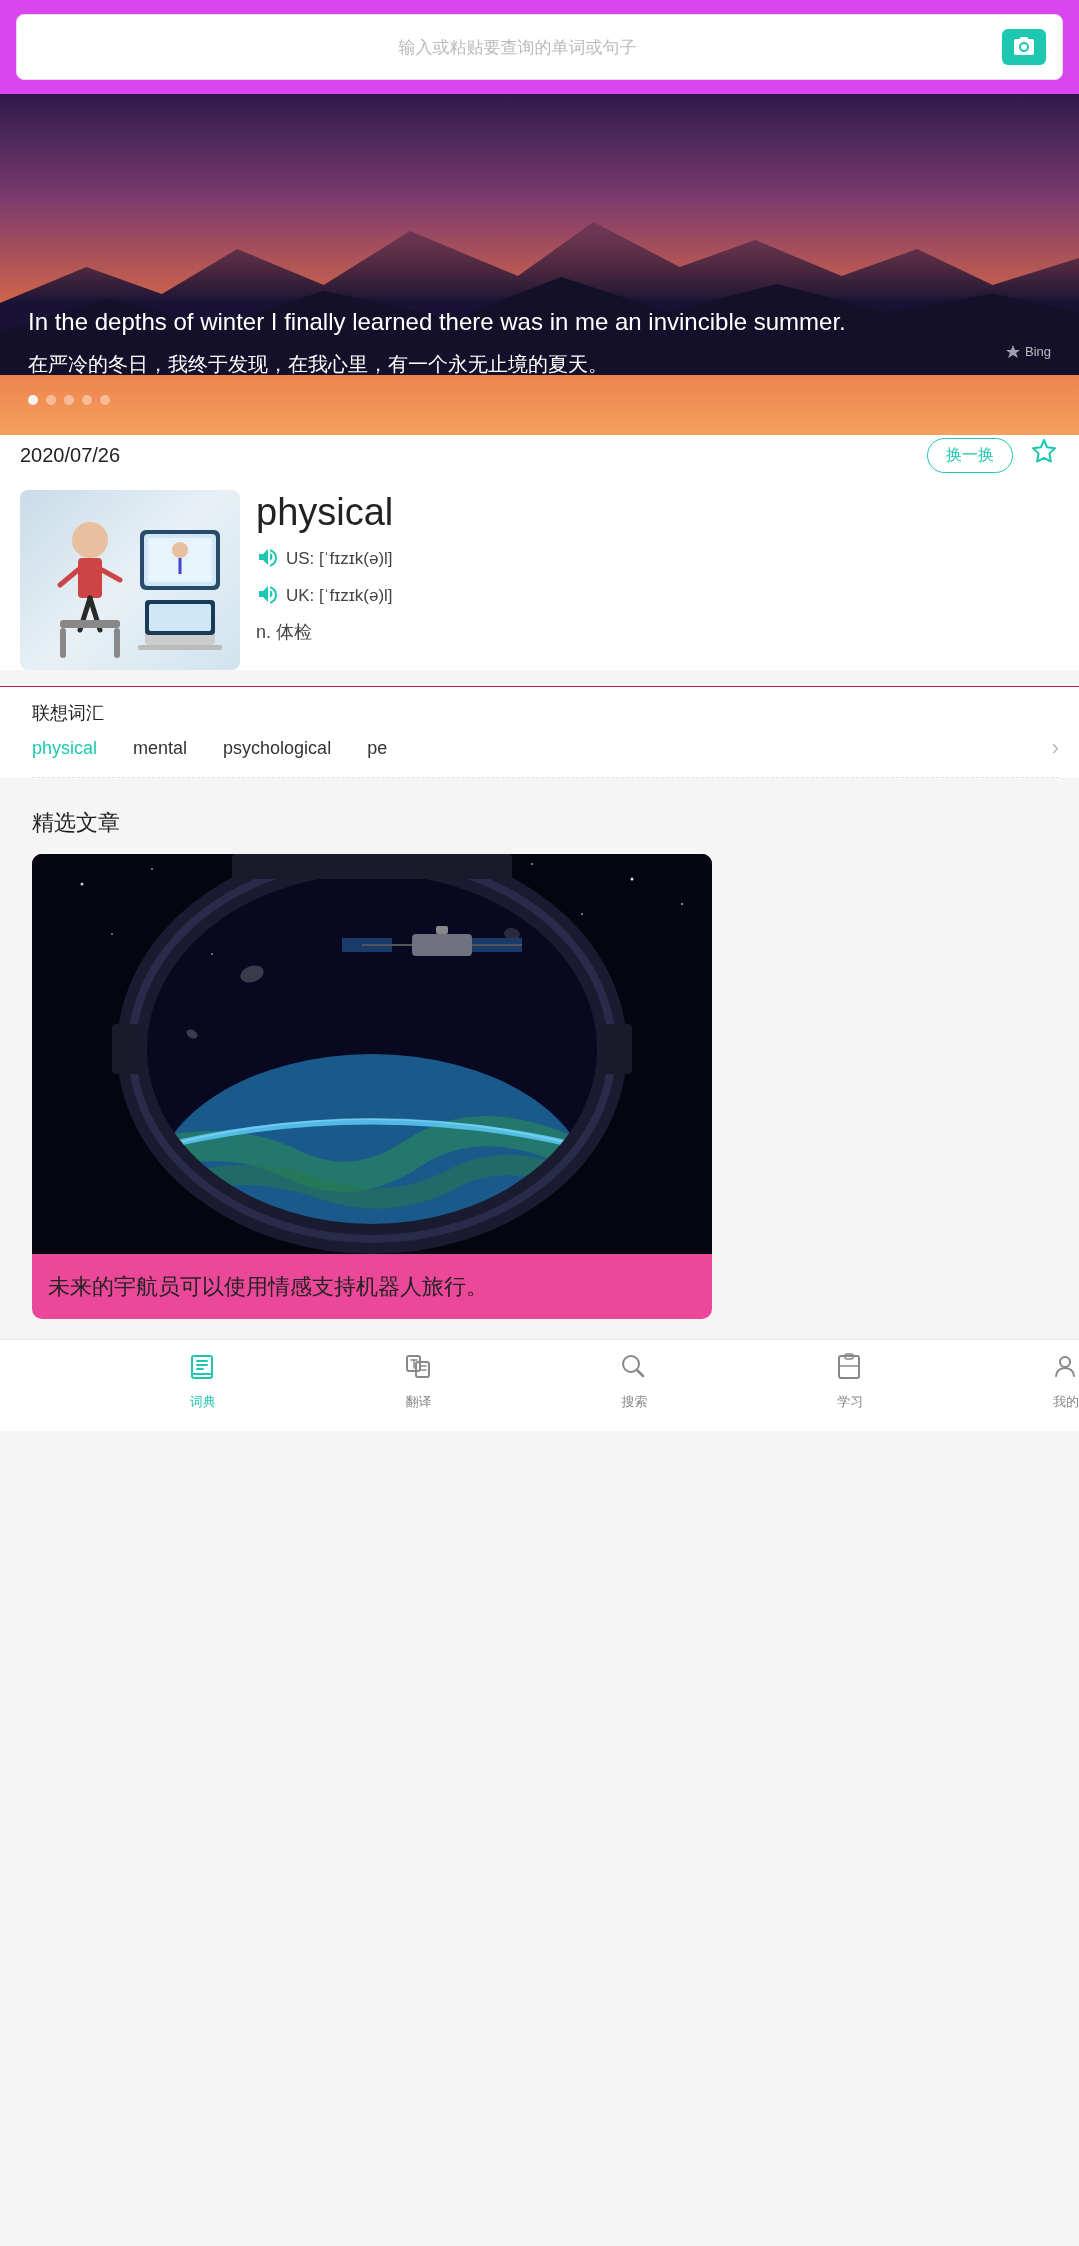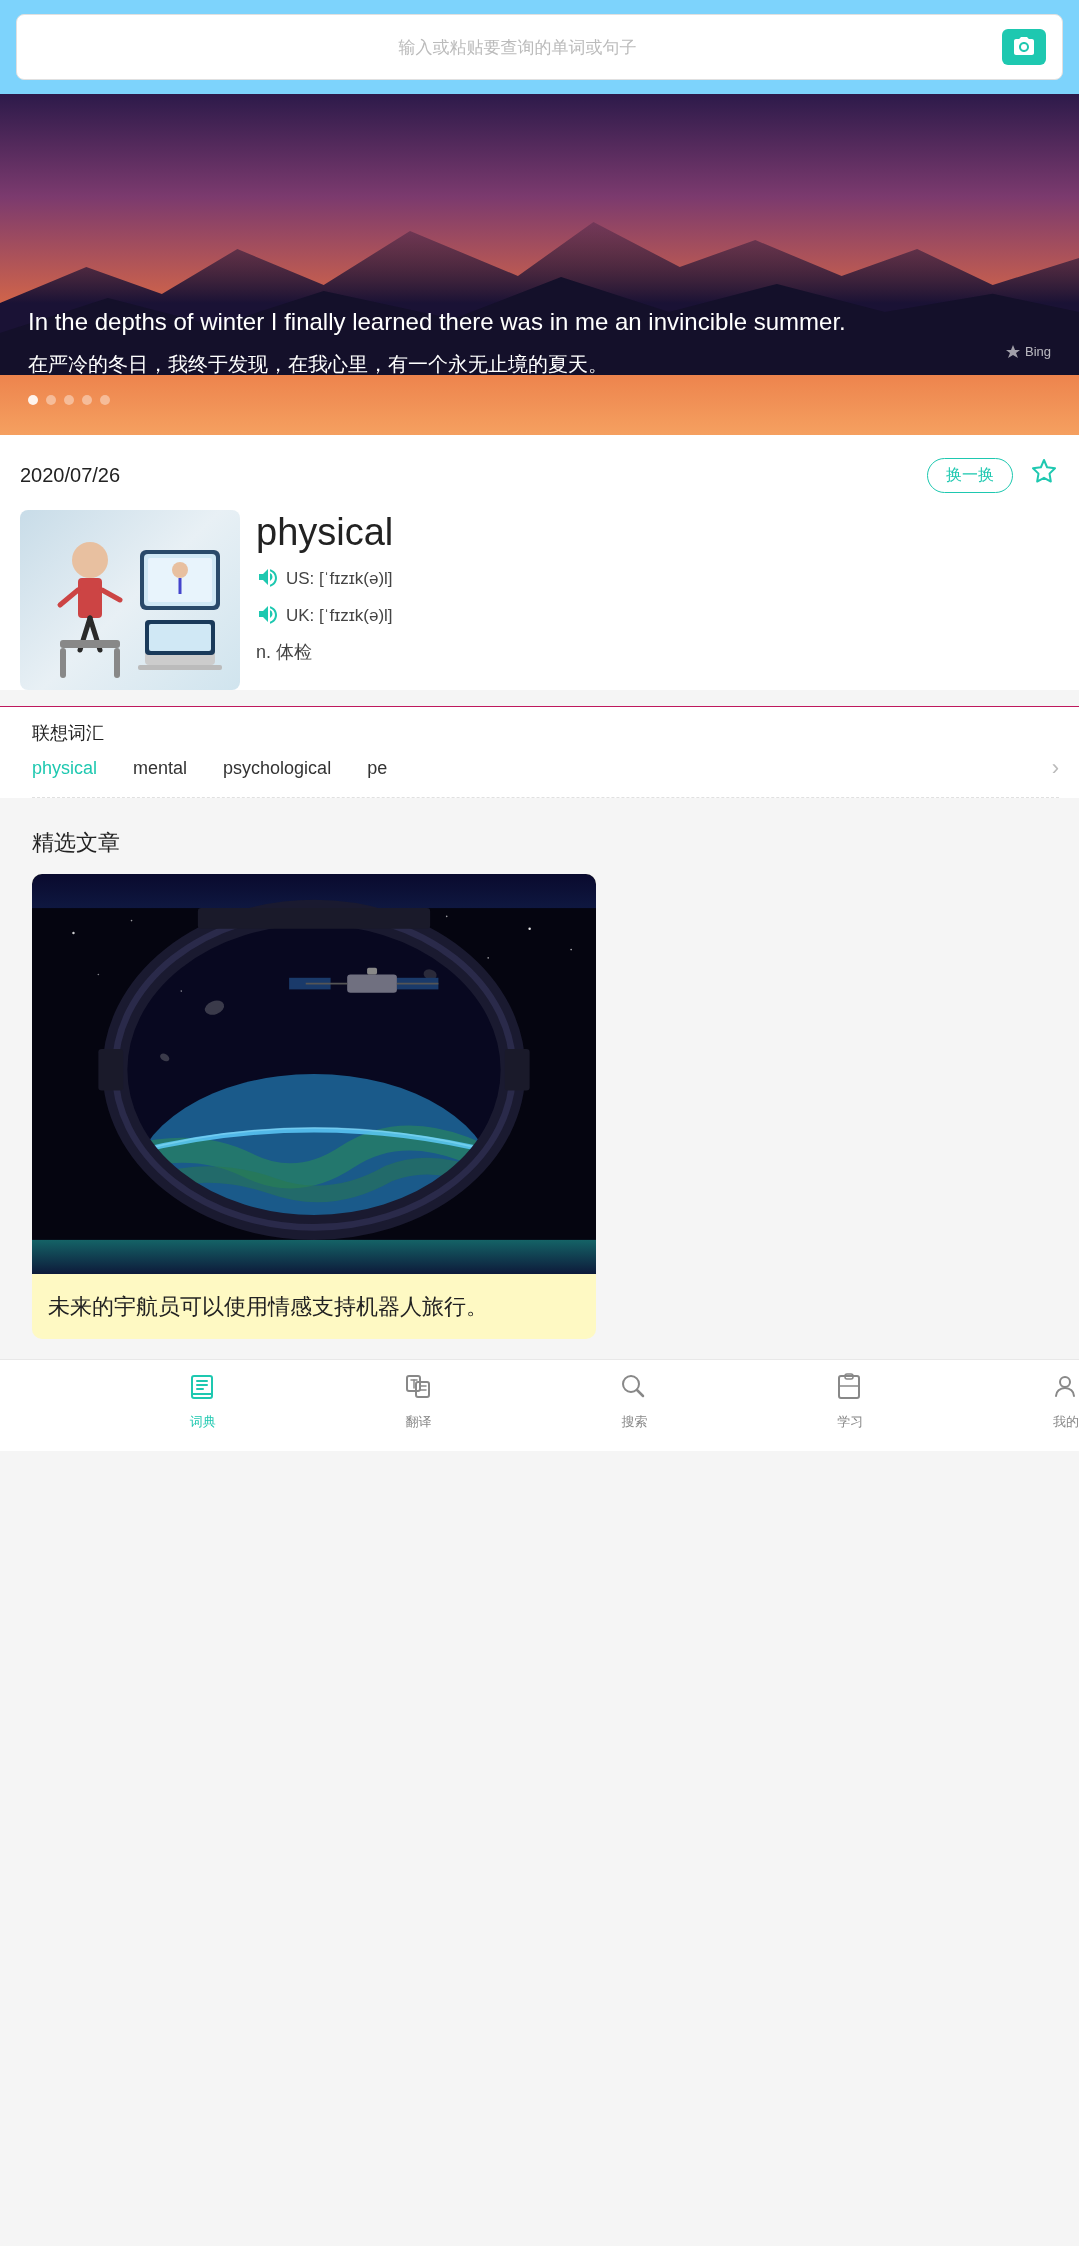--- a/index.html
+++ b/index.html
@@ -7,21 +7,21 @@
     body {
       font-family: -apple-system, "PingFang SC", "Helvetica Neue", Arial, sans-serif;
       background: #f5f5f5;
       max-width: 1079px;
       margin: 0 auto;
       overflow-x: hidden;
     }
 
     
     .search-bar-wrapper {
-      background: #7dd3fc;
+      background: #d946ef;
       padding: 14px 16px;
       position: relative;
       z-index: 10;
     }
     .search-bar {
       display: flex;
       align-items: center;
       border: 1.5px solid #e0e0e0;
       border-radius: 8px;
       padding: 14px 16px;
@@ -126,21 +126,21 @@
       border-radius: 50%;
       background: rgba(255,255,255,0.4);
     }
     .dot.active {
       background: rgba(255,255,255,0.9);
     }
 
     
     .wod-section {
       background: #fff;
-      padding: 22px 20px 0 20px;
+      padding: 2px 20px 0 20px;
     }
     .wod-header {
       display: flex;
       align-items: center;
       margin-bottom: 16px;
     }
     .wod-date {
       font-size: 20px;
       font-weight: 500;
       color: #222;
@@ -268,25 +268,25 @@
       margin-bottom: 16px;
     }
 
     
     .articles-row {
       display: flex;
       gap: 12px;
       overflow-x: hidden;
     }
     .article-card {
-      background: #fef9c3;
+      background: #ec4899;
       border-radius: 10px;
       overflow: hidden;
       flex-shrink: 0;
-      width: 564px;
+      width: 680px;
     }
     .article-image {
       width: 100%;
       height: 400px;
       background: linear-gradient(180deg, #0a0a2e 0%, #1a3a6e 30%, #2060b0 60%, #1a9a88 85%, #0d1a3a 100%);
       position: relative;
       overflow: hidden;
     }
 
     .article-text {

